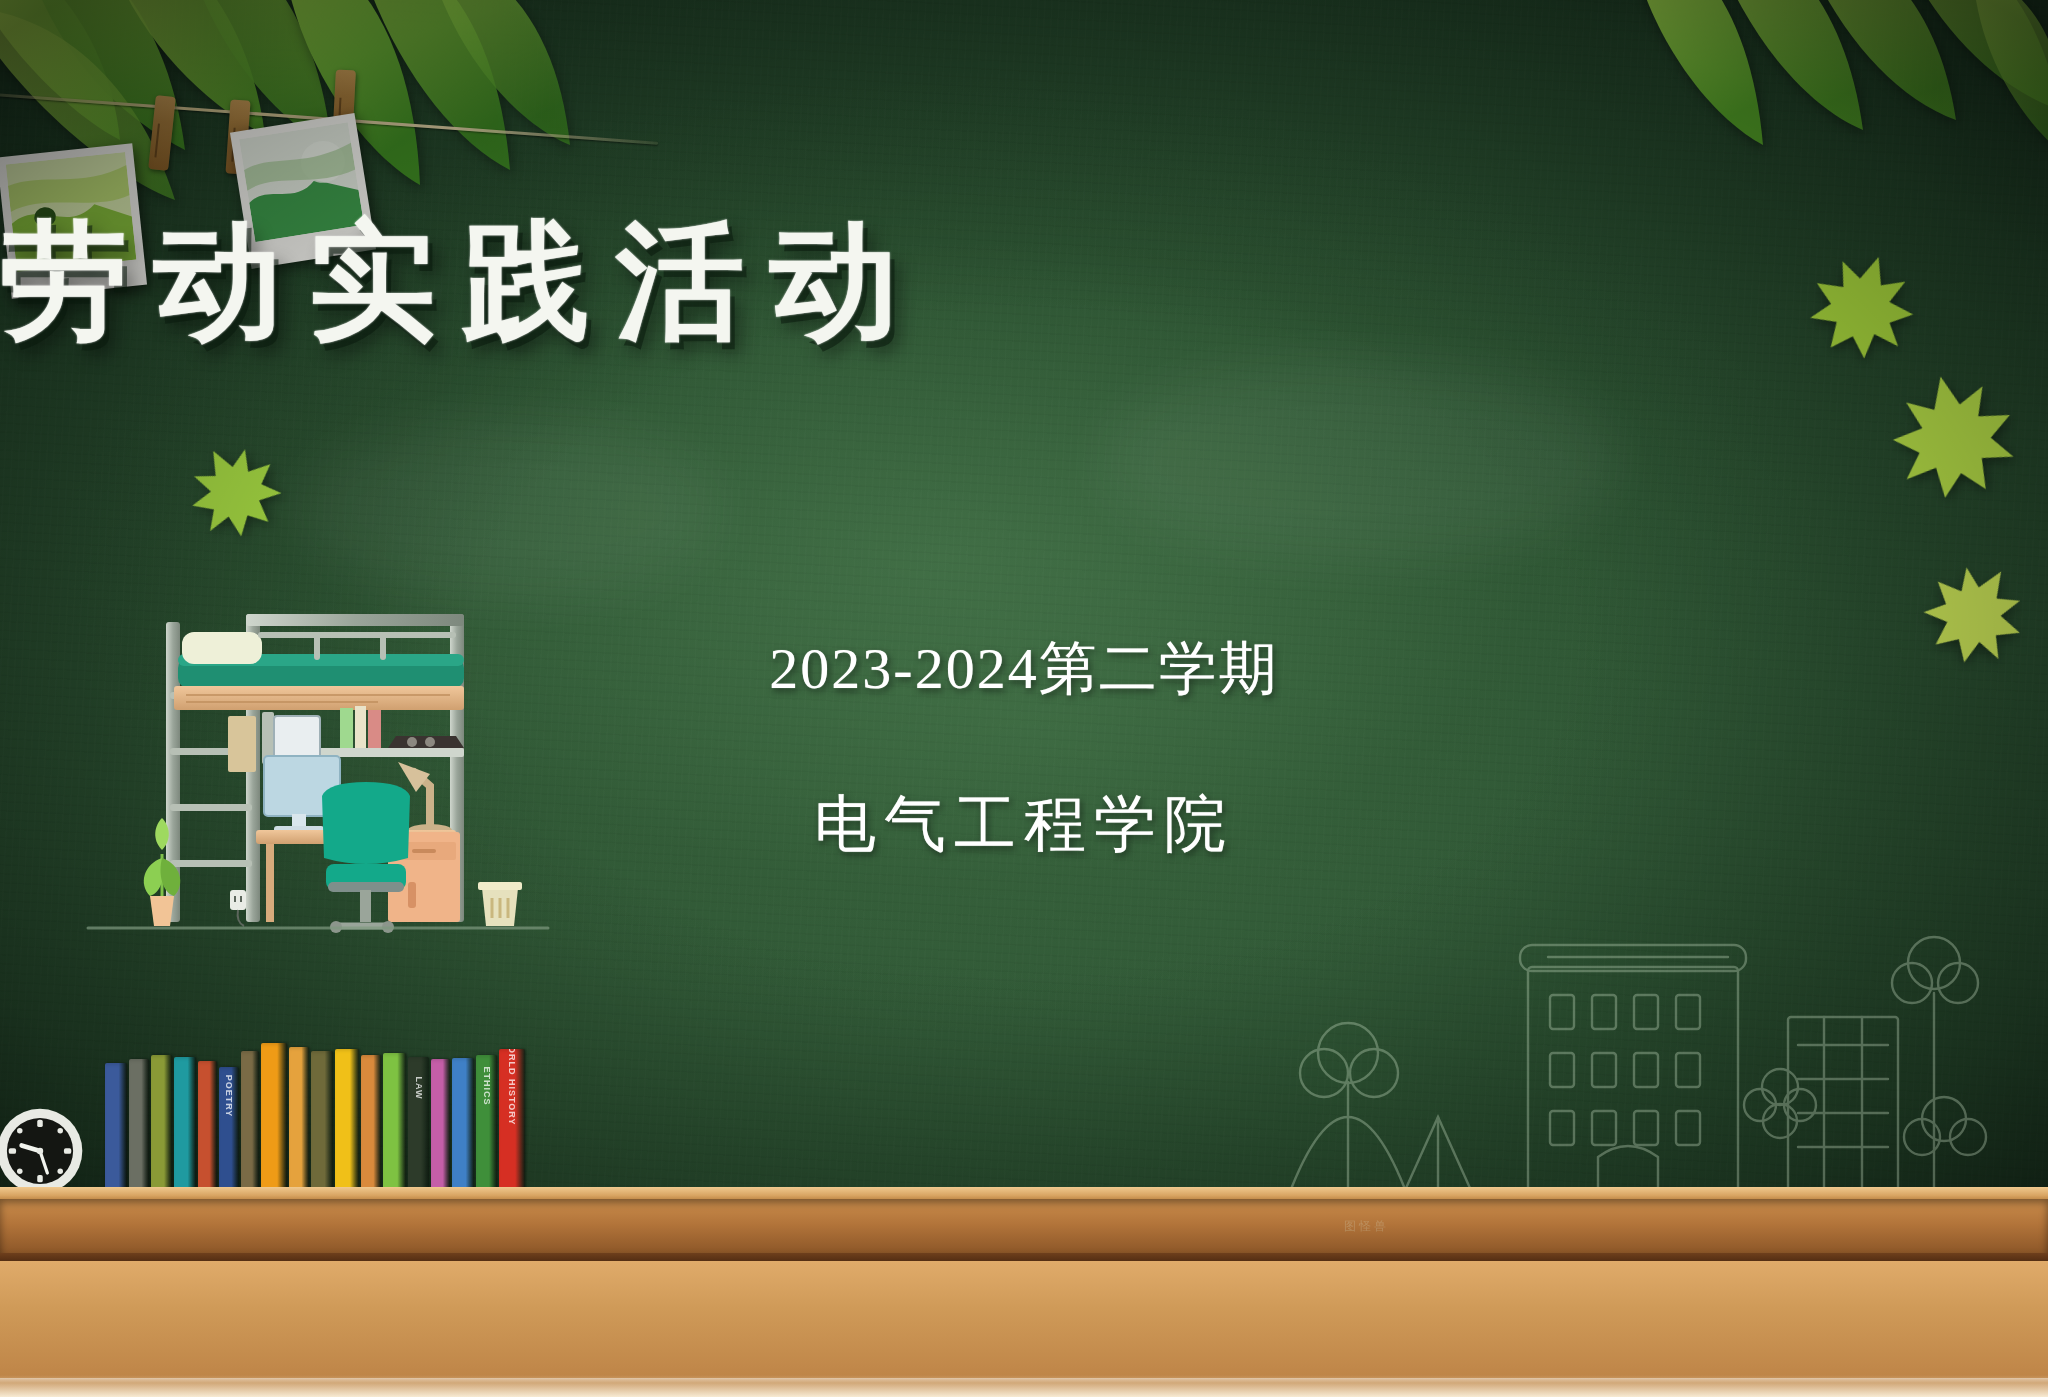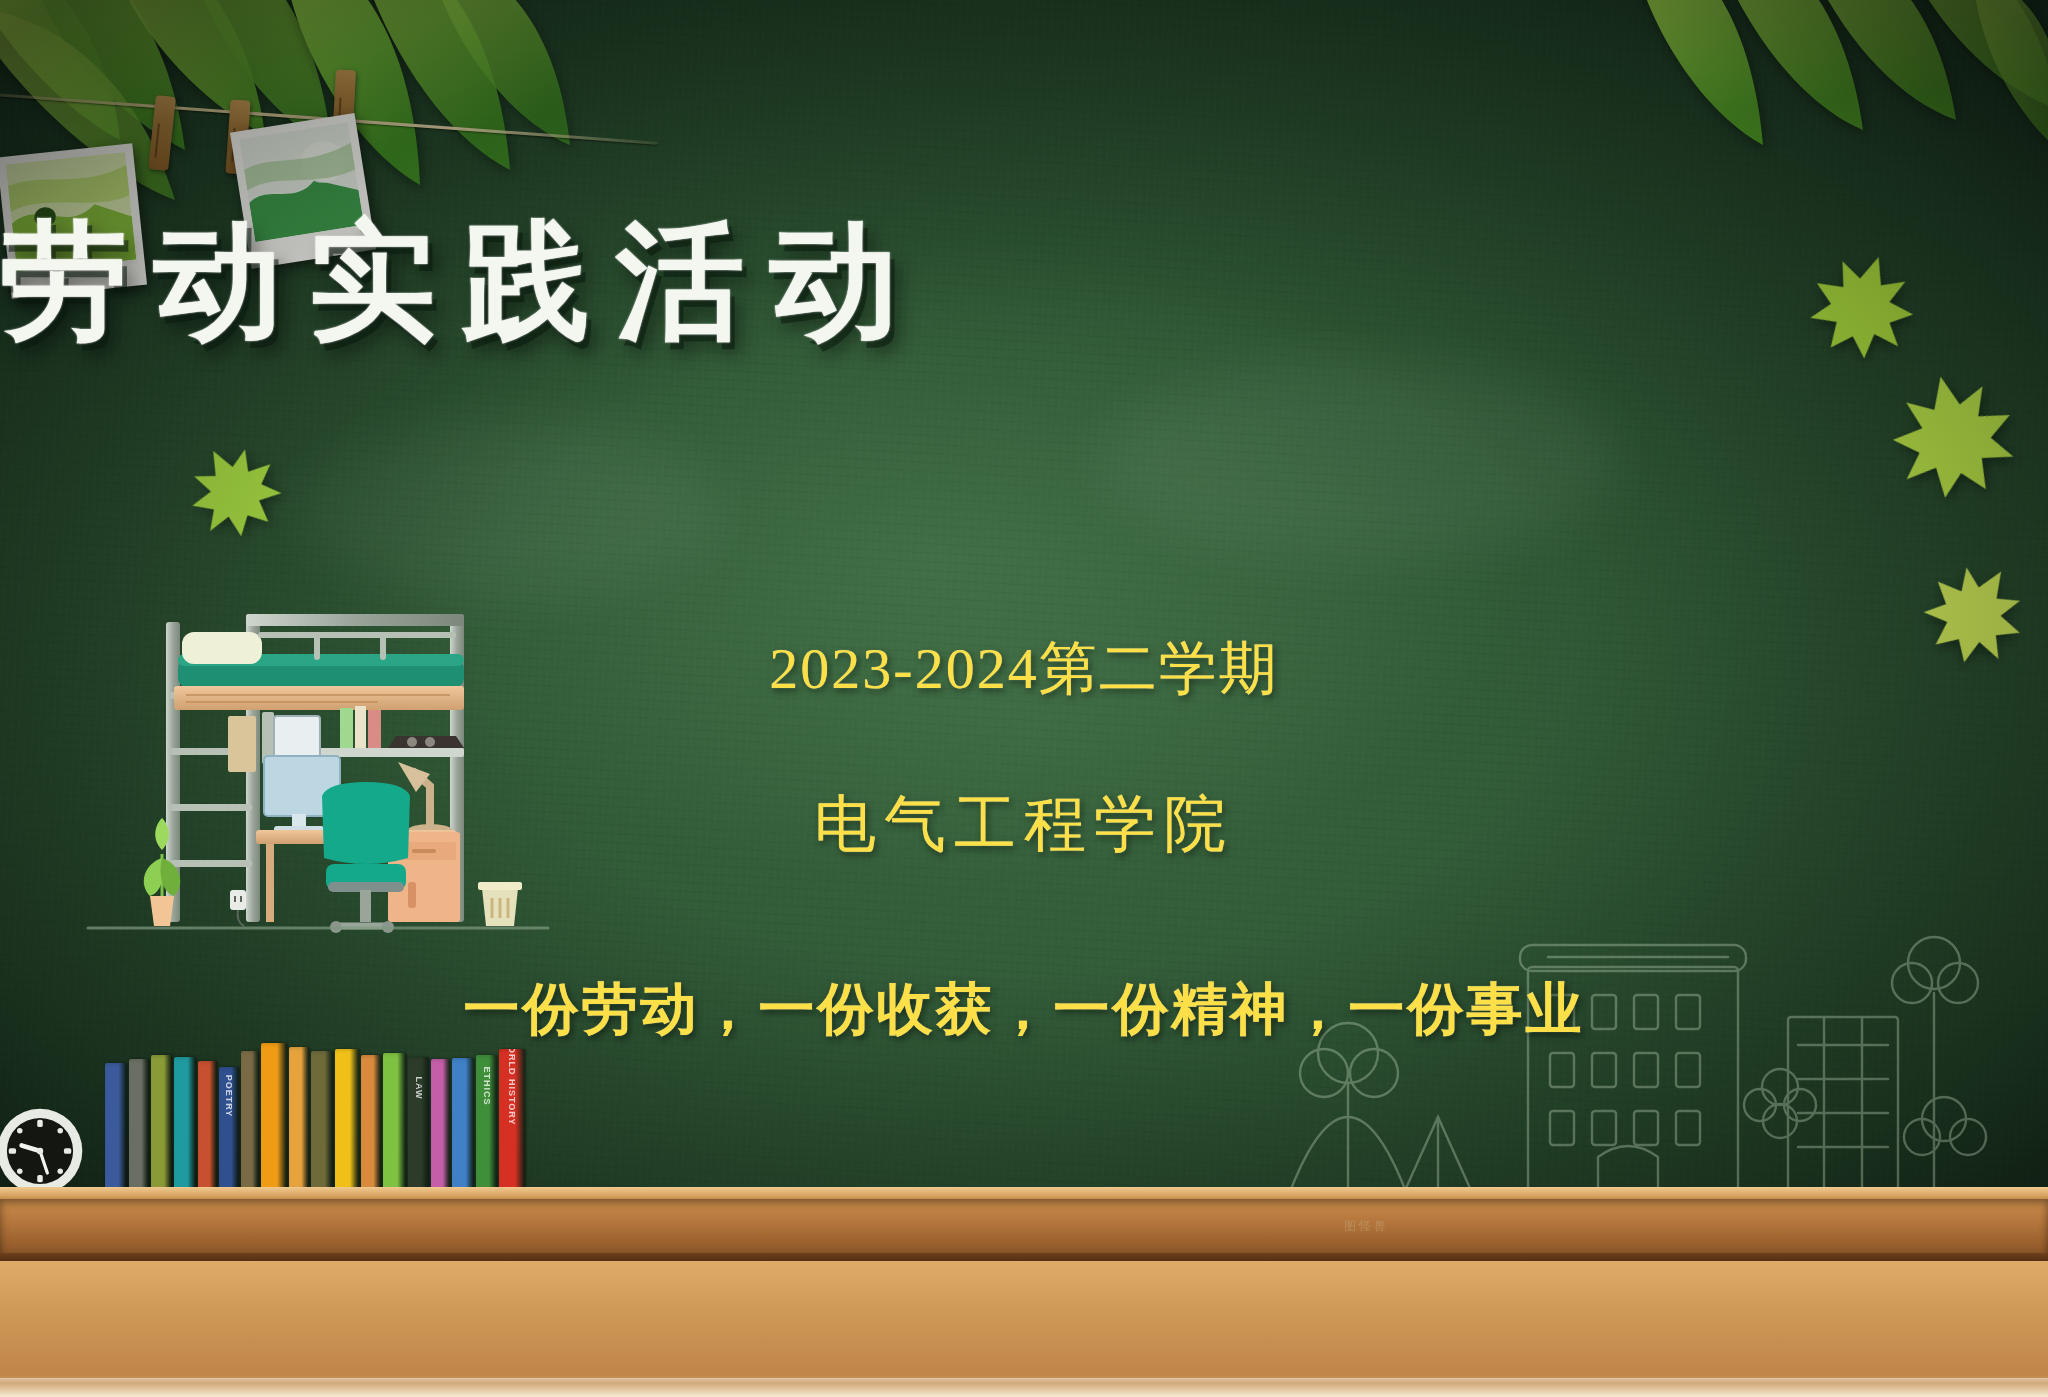--- a/index.html
+++ b/index.html
@@ -96,21 +96,21 @@
     text-shadow:
       0 0 2px rgba(255,255,255,.9),
       5px 7px 0 rgba(10,26,12,.55),
       9px 12px 18px rgba(0,0,0,.45);
     white-space:nowrap;
   }
 
   
   .line{
     position:absolute;left:0;right:0;text-align:center;
-    color:#fde047;white-space:nowrap;
+    color:#ffffff;white-space:nowrap;
     font-family:"Liberation Serif","DejaVu Serif",serif;
     text-shadow:0 0 1px rgba(255,255,255,.55), 2px 3px 7px rgba(0,0,0,.5);
   }
   .line-term{top:630px;font-size:58px;letter-spacing:2px;}
   .line-college{top:782px;font-size:62px;letter-spacing:8px;}
   .line-slogan{top:972px;font-size:56px;letter-spacing:3px;font-weight:600;}
   .line-host{top:1122px;font-size:52px;letter-spacing:2px;}
 
   
   .dorm{position:absolute;left:78px;top:596px;width:500px;height:350px;}
@@ -432,17 +432,16 @@
     <div class="ledge-top"></div>
     <div class="ledge-face"></div>
     <div class="ledge-lip"></div>
     <div class="ledge-apron"></div>
     <div class="ledge-glow"></div>
   </div>
 
   <div class="title">劳动实践活动</div>
   <div class="line line-term">2023-2024第二学期</div>
   <div class="line line-college">电气工程学院</div>
-  <div class="line line-slogan">一份劳动，一份收获，一份精神，一份事业</div>
 
   <div class="watermark">图怪兽</div>
 
 </div>
 
 </body></html>

